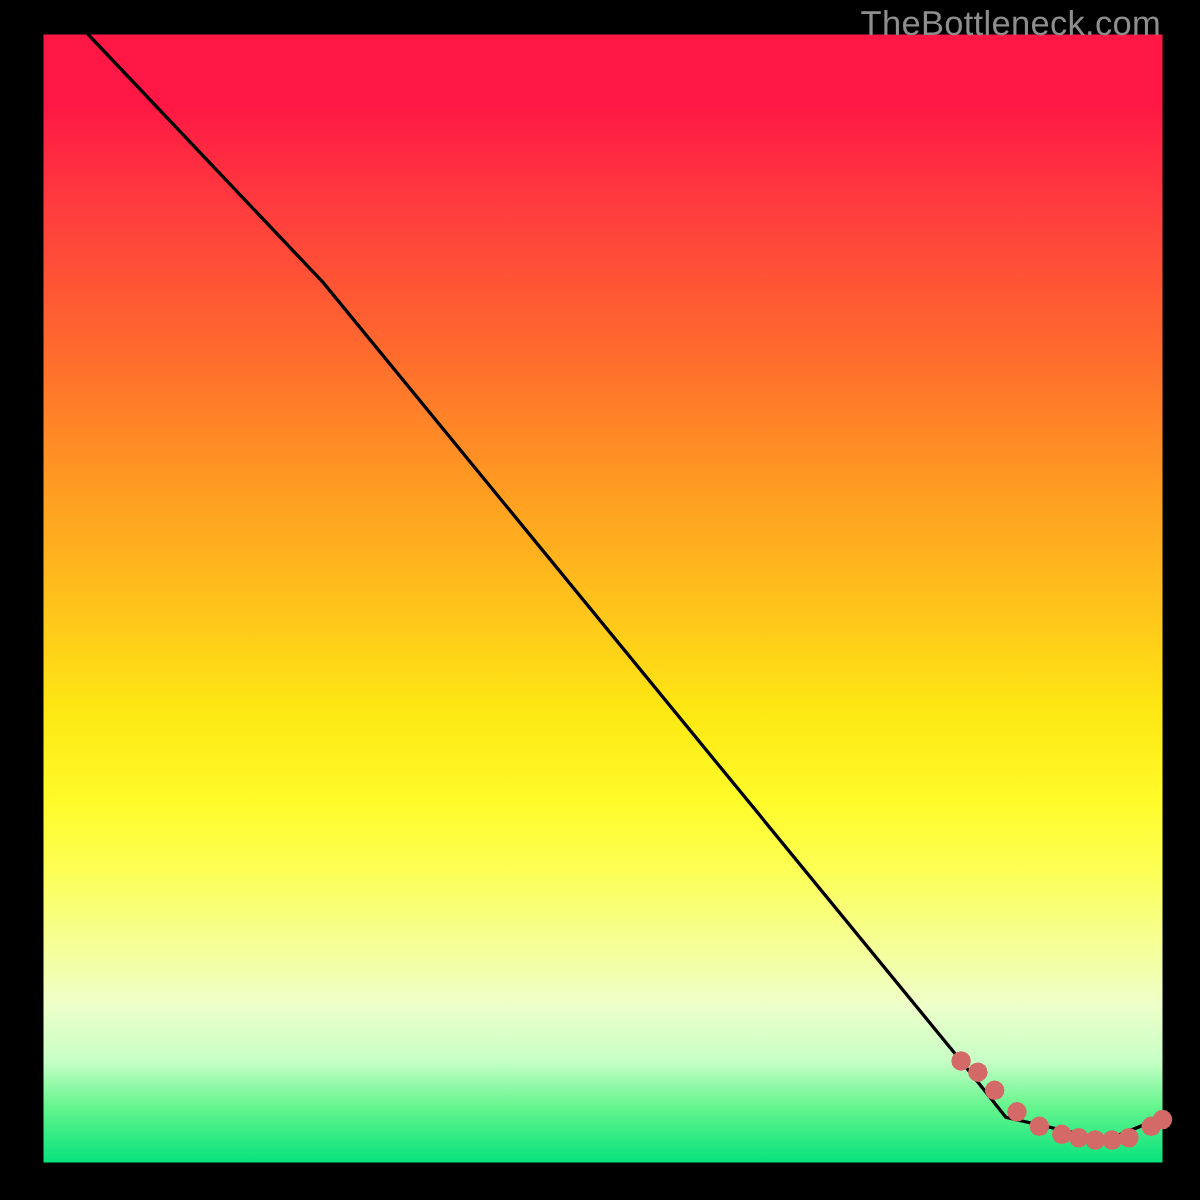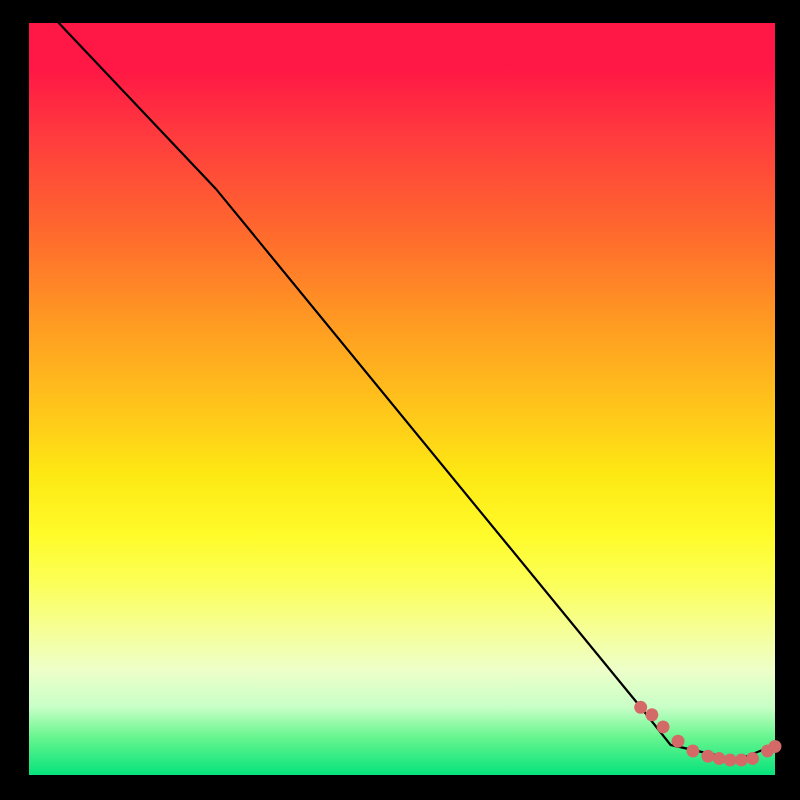--- a/index.html
+++ b/index.html
@@ -68,13 +68,14 @@
         <circle cx="707.9" cy="756.2" r="6.5" fill="#d46a68"></circle>
         <circle cx="719.1" cy="758.5" r="6.5" fill="#d46a68"></circle>
         <circle cx="730.2" cy="760.0" r="6.5" fill="#d46a68"></circle>
         <circle cx="741.4" cy="760.0" r="6.5" fill="#d46a68"></circle>
         <circle cx="752.6" cy="758.5" r="6.5" fill="#d46a68"></circle>
         <circle cx="767.5" cy="750.9" r="6.5" fill="#d46a68"></circle>
         <circle cx="775.0" cy="746.4" r="6.5" fill="#d46a68"></circle>
       </g>
   </svg>
 
+  <div class="watermark">TheBottleneck.com</div>
 </div>
 
 </body></html>

